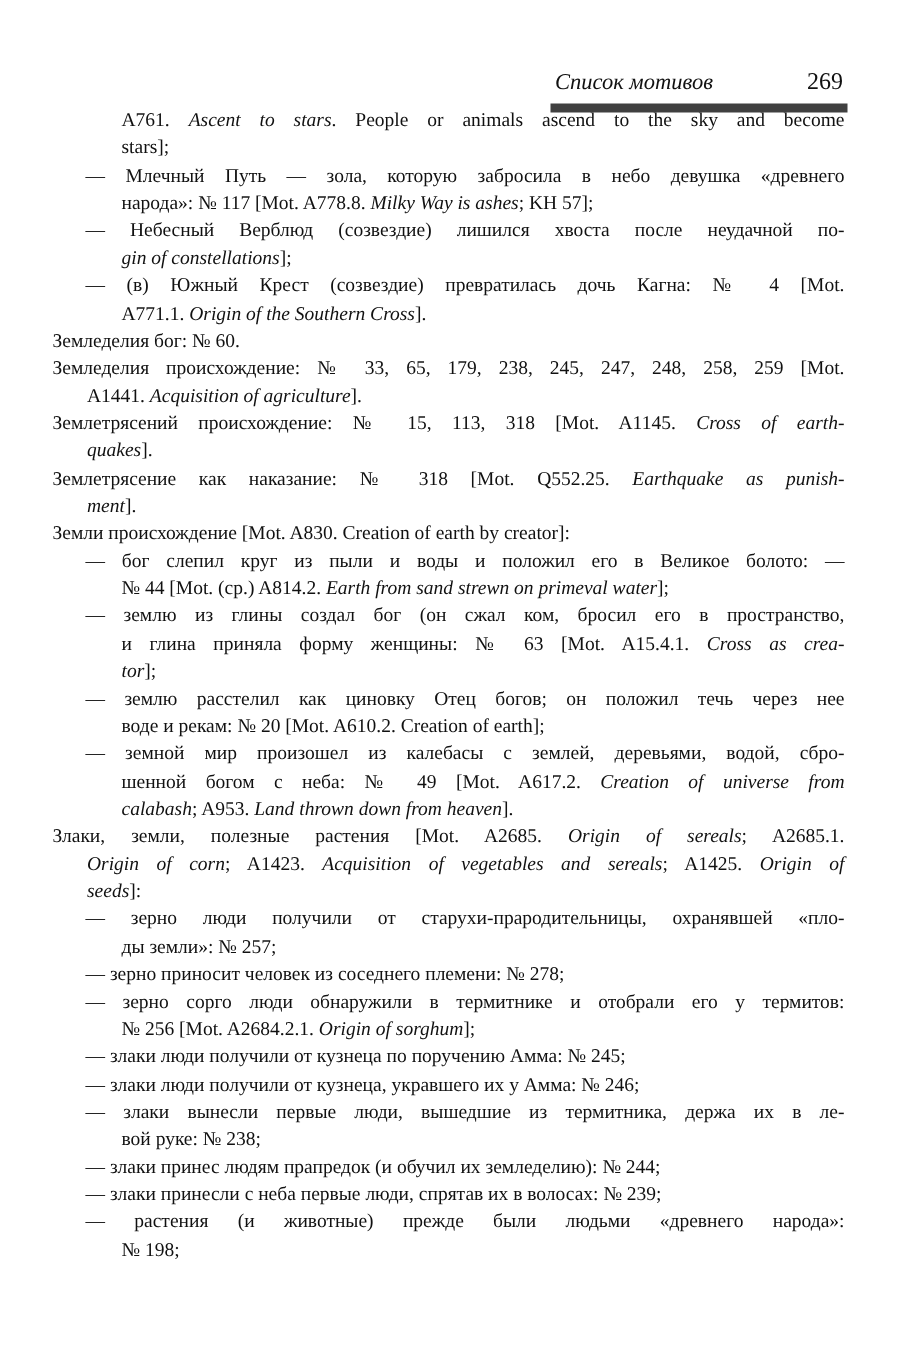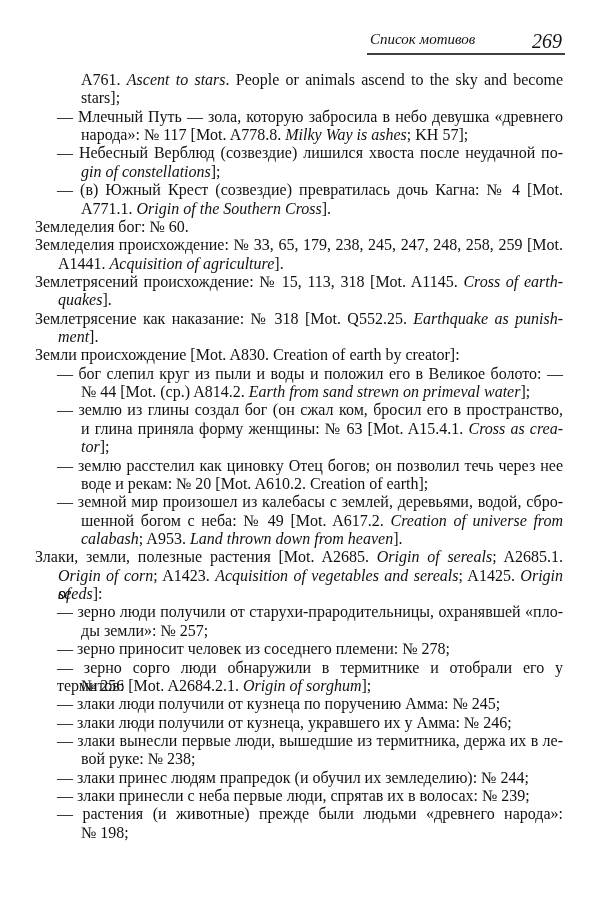--- a/index.html
+++ b/index.html
@@ -1,22 +1,22 @@
 <!DOCTYPE html>
 <html><head>
 <meta charset="utf-8">
 <style>
   html, body { margin: 0; padding: 0; background: #ffffff; }
   body { width: 600px; height: 898px; position: relative; overflow: hidden;
          font-family: "Liberation Serif", "DejaVu Serif", serif; color: #111; }
-  .page-header { position: absolute; left: 367px; top: 27px; width: 198px; height: 26px;
-                 border-bottom: 2px solid #404040; }
+  .page-header { position: absolute; left: 367px; top: 43px; width: 198px; height: 26px;
+                 border-bottom: 6px solid #404040; }
   .running-title { position: absolute; left: 3px; top: 4px; font-style: italic; font-size: 15px; }
-  .page-number { position: absolute; right: 3px; top: 3px; font-size: 20px; font-style: italic; }
-  .body-text { position: absolute; left: 35px; top: 71px; width: 528px; font-size: 16px; }
+  .page-number { position: absolute; right: 3px; top: 3px; font-size: 16px; }
+  .body-text { position: absolute; left: 35px; top: 71px; width: 528px; font-size: 13px; }
   .line { height: 18.37px; line-height: 18.37px; white-space: nowrap; overflow: visible; }
   .line.just { text-align: justify; text-align-last: justify; white-space: normal; }
   .line.ind1 { padding-left: 23px; }
   .line.sub0 { padding-left: 22px; }
   .line.sub1 { padding-left: 46px; }
   .b { font-weight: normal; }
   .i { font-style: italic; }
 </style>
 </head>
 <body>
@@ -41,21 +41,21 @@
     <div class="line just"><span class="b">Землетрясений происхождение</span><span>: № 15, 113, 318 [Mot. A1145. </span><span class="i">Cross of earth-</span></div>
     <div class="line ind1"><span class="i">quakes</span><span>].</span></div>
     <div class="line just"><span class="b">Землетрясение</span><span> как наказание: № 318 [Mot. Q552.25. </span><span class="i">Earthquake as punish-</span></div>
     <div class="line ind1"><span class="i">ment</span><span>].</span></div>
     <div class="line "><span class="b">Земли происхождение</span><span> [Mot. A830. Creation of earth by creator]:</span></div>
     <div class="line sub0 just"><span>— бог слепил круг из пыли и воды и положил его в Великое болото: —</span></div>
     <div class="line sub1"><span>№ 44 [Mot. (ср.) A814.2. </span><span class="i">Earth from sand strewn on primeval water</span><span>];</span></div>
     <div class="line sub0 just"><span>— землю из глины создал бог (он сжал ком, бросил его в пространство,</span></div>
     <div class="line sub1 just"><span>и глина приняла форму женщины: № 63 [Mot. A15.4.1. </span><span class="i">Cross as crea-</span></div>
     <div class="line sub1"><span class="i">tor</span><span>];</span></div>
-    <div class="line sub0 just"><span>— землю расстелил как циновку Отец богов; он позволил течь через нее</span></div>
+    <div class="line sub0 just"><span>— землю расстелил как циновку Отец богов; он положил течь через нее</span></div>
     <div class="line sub1"><span>воде и рекам: № 20 [Mot. A610.2. Creation of earth];</span></div>
     <div class="line sub0 just"><span>— земной мир произошел из калебасы с землей, деревьями, водой, сбро-</span></div>
     <div class="line sub1 just"><span>шенной богом с неба: № 49 [Mot. A617.2. </span><span class="i">Creation of universe from</span></div>
     <div class="line sub1"><span class="i">calabash</span><span>; A953. </span><span class="i">Land thrown down from heaven</span><span>].</span></div>
     <div class="line just"><span class="b">Злаки</span><span>, земли, полезные растения [Mot. A2685. </span><span class="i">Origin of sereals</span><span>; A2685.1.</span></div>
     <div class="line ind1 just"><span class="i">Origin of corn</span><span>; A1423. </span><span class="i">Acquisition of vegetables and sereals</span><span>; A1425. </span><span class="i">Origin of</span></div>
     <div class="line ind1"><span class="i">seeds</span><span>]:</span></div>
     <div class="line sub0 just"><span>— зерно люди получили от старухи-прародительницы, охранявшей «пло-</span></div>
     <div class="line sub1"><span>ды земли»: № 257;</span></div>
     <div class="line sub0"><span>— зерно приносит человек из соседнего племени: № 278;</span></div>

